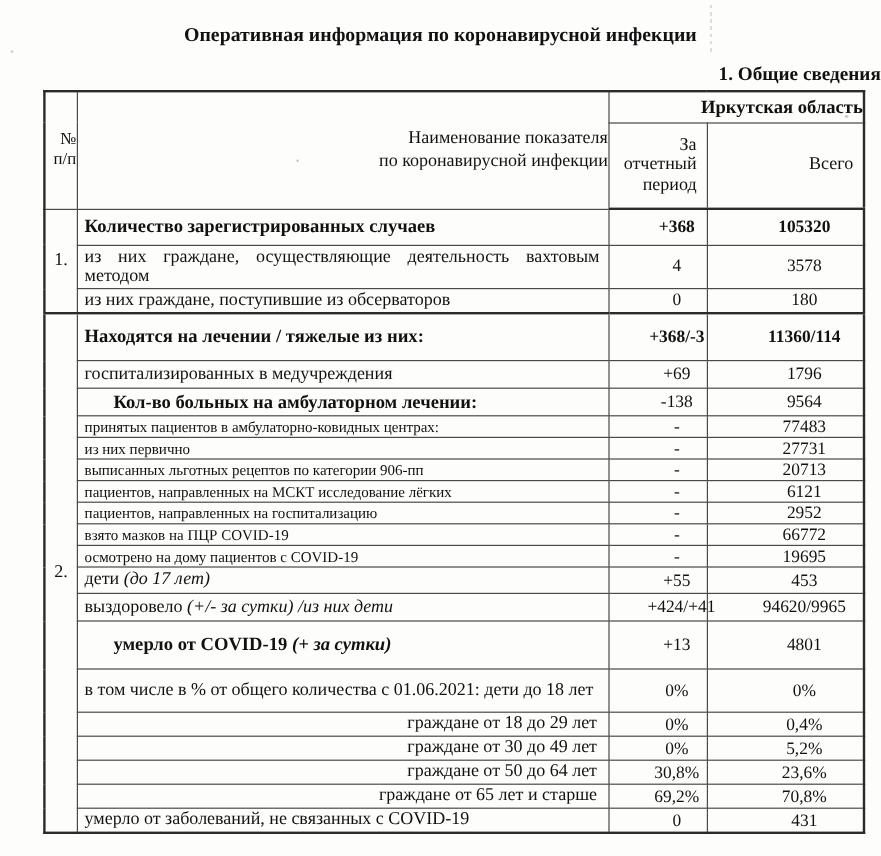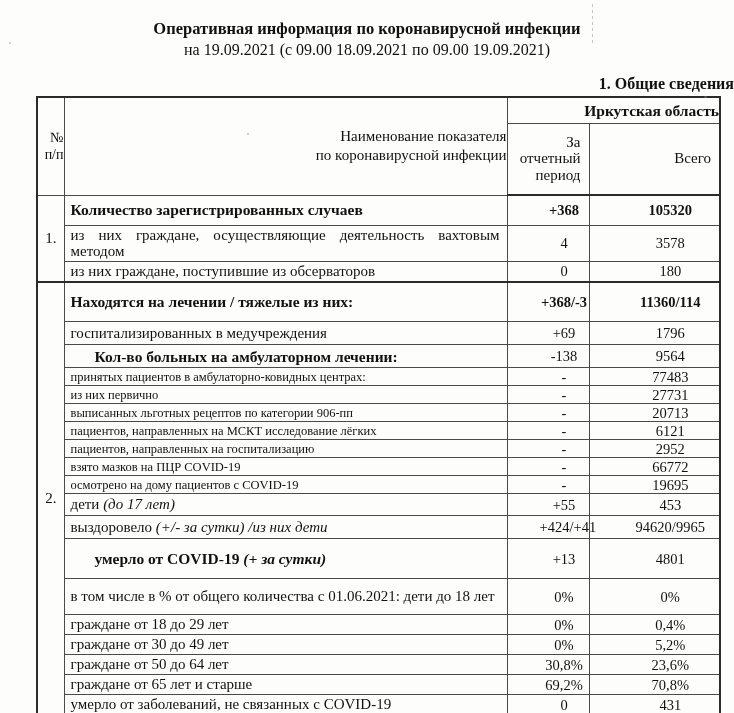--- a/index.html
+++ b/index.html
@@ -43,21 +43,21 @@
   
   .c-num { text-align:center; font-size:15px; }
   .c-label { padding:1px 7px 1px 6px; text-align:left; }
   .c-val { text-align:center; font-size:14.5px;padding-left:32px; }
 
   
   tr.boldrow .c-label, tr.boldrow .c-val { font-weight:bold; }
   tr.boldrow .c-label { font-size:15.5px; }
   tr.boldlabel .c-label { font-weight:bold; font-size:15.5px;padding-left:30px; }
   tr.small .c-label { font-size:12.5px; }
-  tr.right .c-label { text-align:left; padding-right:9px; }
+  tr.right .c-label { text-align:right; padding-right:9px; }
   tr.justify .c-label { text-align:justify; text-align-last:auto; }
   tr.sec-start td { border-top:2px solid #2b2b2b; }
   .lbl-i { font-style:italic; } tr.h18 td{height:18px} tr.h19 td{height:19px}
   tr.h20 td{height:20px} tr.h22 td{height:22px}
   tr.h23 td{height:23px} tr.h24 td{height:40px}
   tr.h30 td{height:30px} tr.h34 td{height:34px} tr.h36 td{height:36px}
 
   
   .artifact-line {
     position:absolute; left:592px; top:4px; width:1px; height:42px;
@@ -72,21 +72,20 @@
 </head>
 <body>
 
 <div class="artifact-line"></div>
 <div class="speck s1"></div>
 <div class="speck s2"></div>
 <div class="speck s3"></div>
 
 <div class="titles">
   <div class="title-line">Оперативная информация по коронавирусной инфекции</div>
-  <div class="date-line">на 19.09.2021 (с 09.00 18.09.2021 по 09.00 19.09.2021)</div>
 </div>
 
 <div class="section-heading">1. Общие сведения</div>
 
 <table class="data">
   <colgroup>
     <col style="width:27px">
     <col style="width:443px">
     <col style="width:82px">
     <col style="width:131px">

